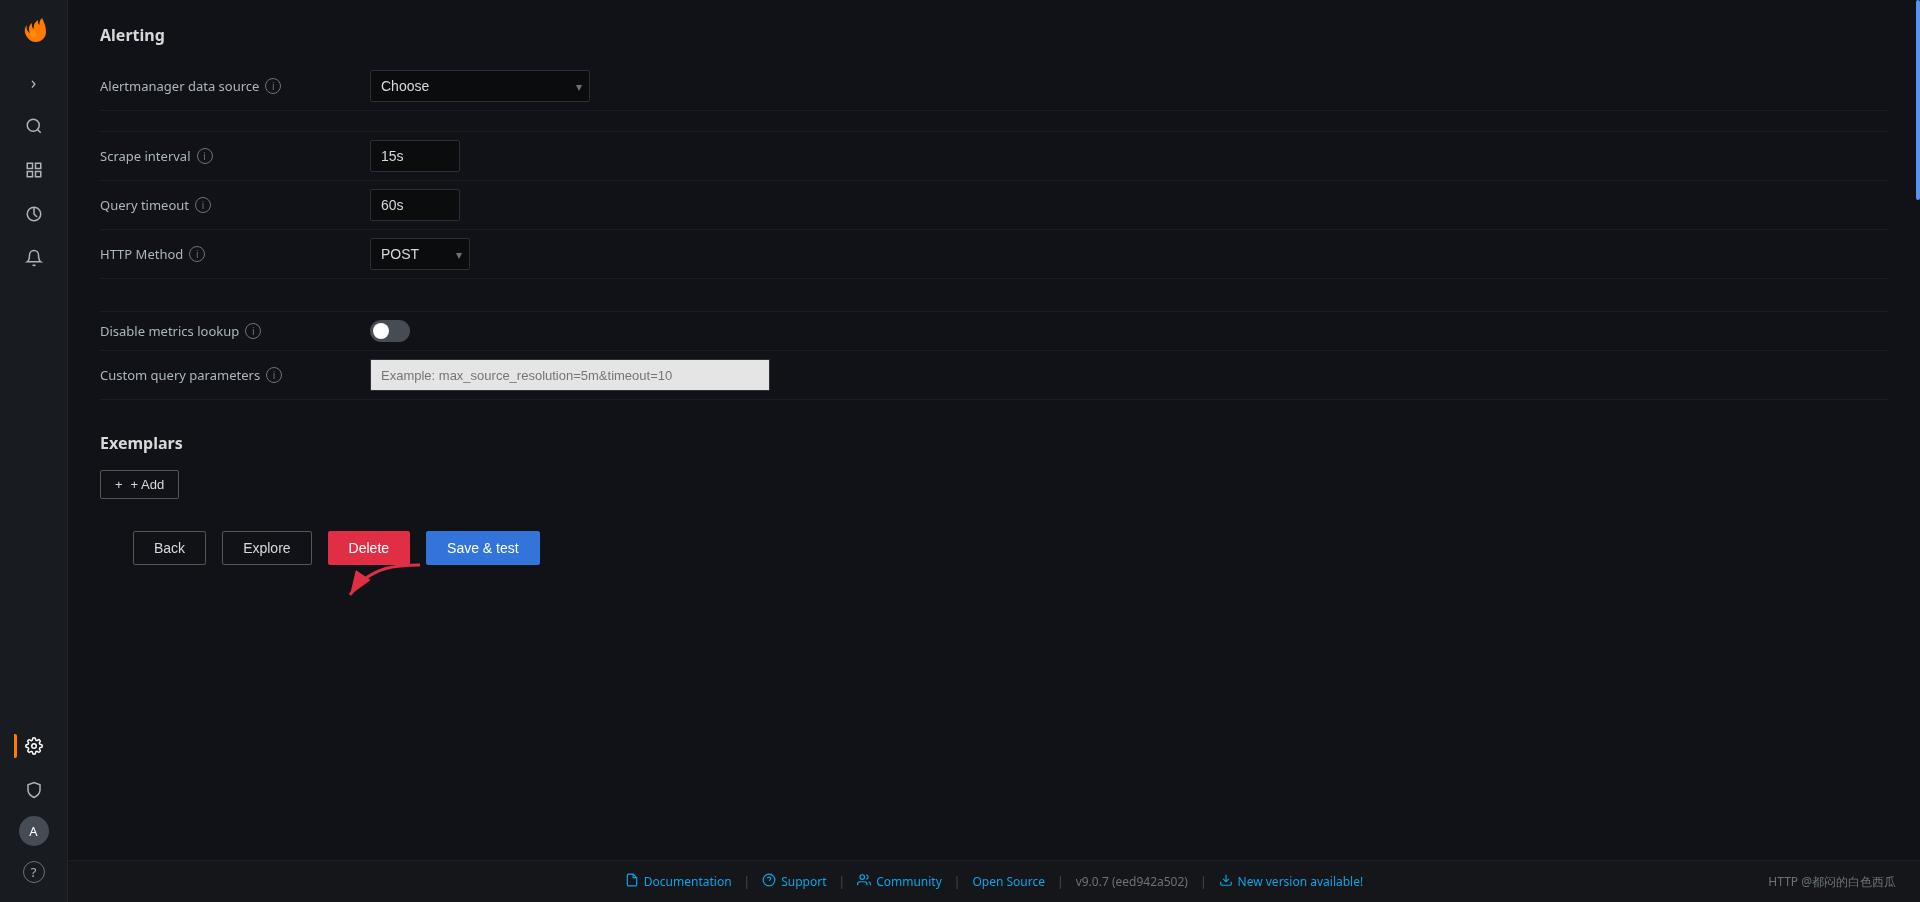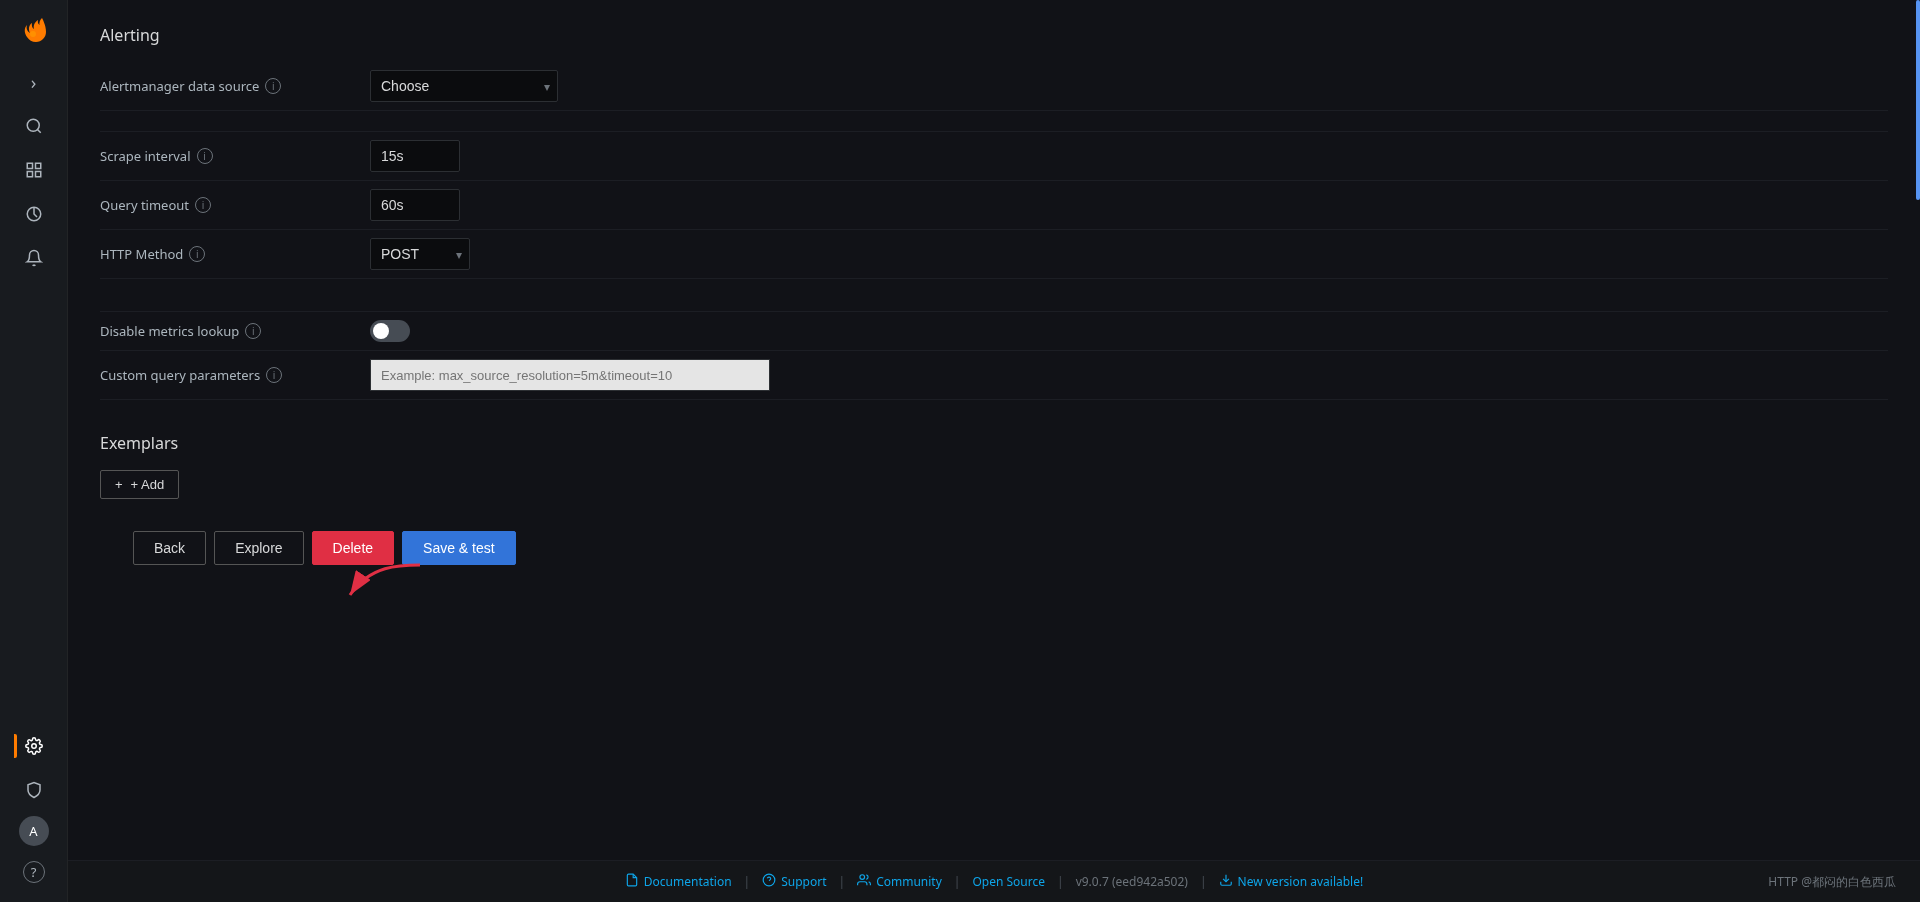--- a/index.html
+++ b/index.html
@@ -125,21 +125,21 @@
       height: 16px;
       background: #fff;
       border-radius: 50%;
     }
     .toggle-switch.off .toggle-track { background: #464c54; }
     .toggle-switch.off .toggle-thumb { left: 3px; }
 
     
     .form-section-title {
       font-size: 16px;
-      font-weight: 400;
+      font-weight: 700;
       color: #d8d9da;
       margin-bottom: 16px;
     }
 
     .form-row {
       display: flex;
       align-items: center;
       padding: 8px 0;
       border-bottom: 1px solid #1c1e24;
     }
@@ -205,21 +205,21 @@
     .select-arrow {
       position: absolute;
       right: 8px;
       top: 50%;
       transform: translateY(-50%);
       color: #6c737a;
       pointer-events: none;
       font-size: 12px;
     }
 
-    .choose-select { width: 188px; }
+    .choose-select { width: 220px; }
     .http-select { width: 100px; }
 
     
     .section { margin-bottom: 32px; }
 
     .alerting-header {
       margin-bottom: 20px;
     }
 
     
@@ -253,21 +253,21 @@
       font-size: 13px;
       cursor: pointer;
       display: flex;
       align-items: center;
       gap: 6px;
     }
 
     
     .actions-row {
       display: flex;
-      gap: 8px;
+      gap: 16px;
       margin-top: 24px;
       padding-left: 33px;
     }
 
     .btn {
       border-radius: 2px;
       padding: 8px 20px;
       font-size: 14px;
       cursor: pointer;
       border: 1px solid #555;

